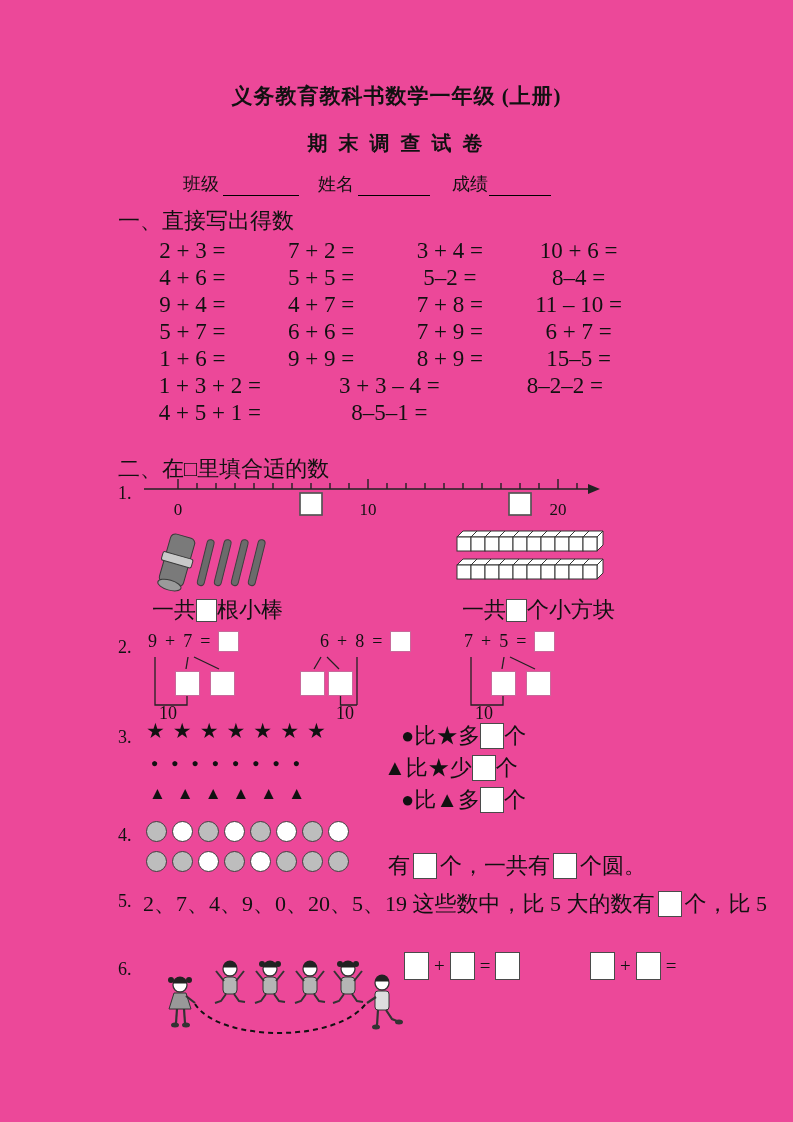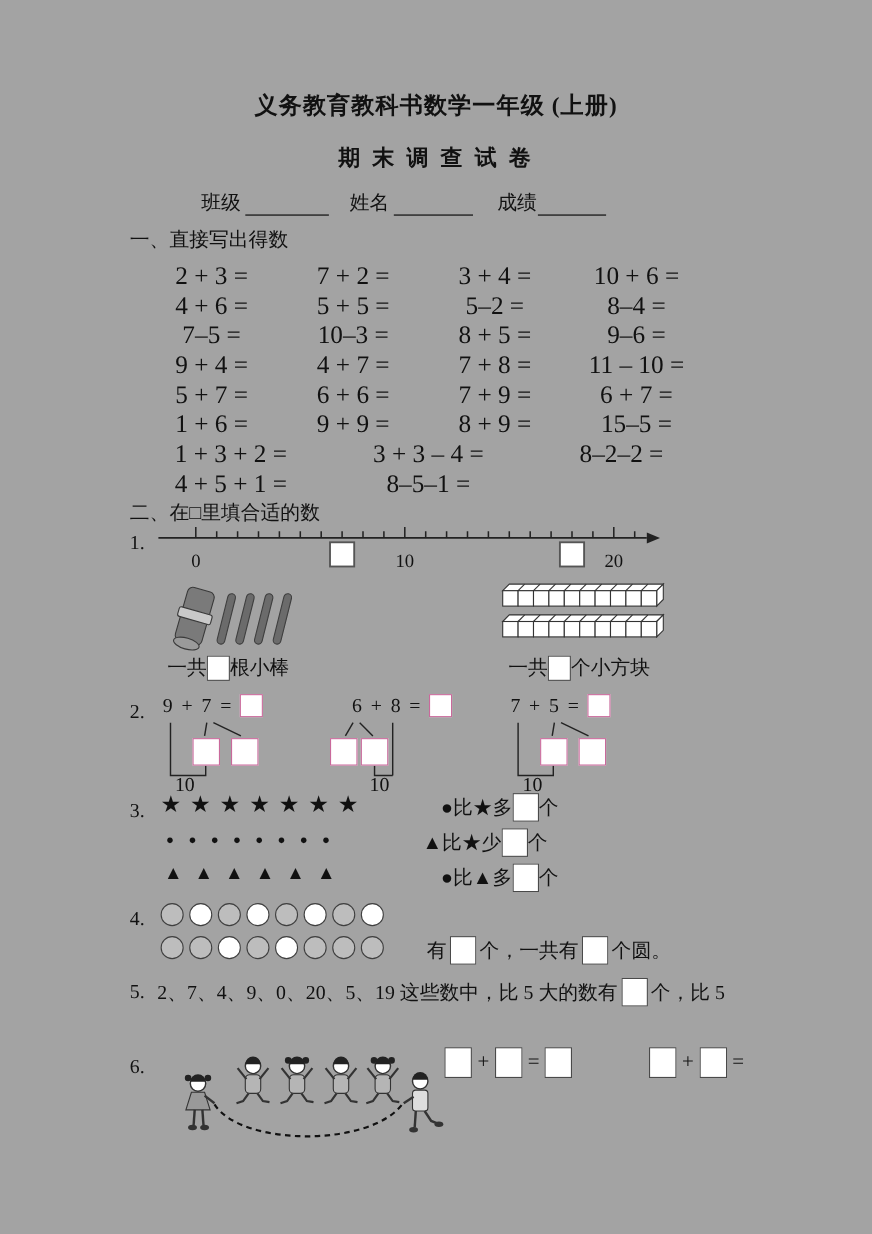--- a/index.html
+++ b/index.html
@@ -1,22 +1,22 @@
 <!DOCTYPE html>
 <html style="--pink: #c9699b; --shade: #bdbdbd;"><head>
 <meta charset="utf-8">
 <style>
   *{box-sizing:border-box}
   body{margin:0;background:#fff}
-  .page{position:relative;width:793px;height:1122px;background:#a3a3a3;overflow:hidden;
+  .page{position:relative;width:793px;height:1122px;background:#ec4899;overflow:hidden;
         font-family:"Liberation Serif","DejaVu Serif",serif;color:#111}
   .abs{position:absolute}
   .title{top:82px;left:0;width:100%;text-align:center;font-size:21px;font-weight:700;letter-spacing:1px}
   .subtitle{top:130px;left:0;width:100%;text-align:center;font-size:20px;font-weight:700;letter-spacing:3px}
-  .cn{font-size:18px;white-space:pre}
+  .cn{font-size:22px;white-space:pre}
   .inum{font-size:18px}
   .flexrow{display:flex;align-items:center;gap:0}
   .field{display:flex;align-items:flex-end;gap:4px;font-size:18px}
   .blank{display:inline-block;height:22px;border-bottom:1.6px solid #000}
   .arith-row{display:grid;height:27px;align-items:center}
   .cols4{grid-template-columns:repeat(4,1fr)}
   .cols3{grid-template-columns:1.05fr 1.25fr 1fr}
   .arith-cell{text-align:center;font-size:23px;white-space:pre}
   .wbox{flex:0 0 auto;width:24px;height:26px;border:1.7px solid #4a4a4a;background:#fff}
   .wbox.sm{width:21px;height:23px}
@@ -63,26 +63,20 @@
         <div class="arith-cell">2 + 3 =</div>
         <div class="arith-cell">7 + 2 =</div>
         <div class="arith-cell">3 + 4 =</div>
         <div class="arith-cell">10 + 6 =</div>
       </div>
       <div class="arith-row cols4">
         <div class="arith-cell">4 + 6 =</div>
         <div class="arith-cell">5 + 5 =</div>
         <div class="arith-cell">5–2 =</div>
         <div class="arith-cell">8–4 =</div>
-      </div>
-      <div class="arith-row cols4">
-        <div class="arith-cell">7–5 =</div>
-        <div class="arith-cell">10–3 =</div>
-        <div class="arith-cell">8 + 5 =</div>
-        <div class="arith-cell">9–6 =</div>
       </div>
       <div class="arith-row cols4">
         <div class="arith-cell">9 + 4 =</div>
         <div class="arith-cell">4 + 7 =</div>
         <div class="arith-cell">7 + 8 =</div>
         <div class="arith-cell">11 – 10 =</div>
       </div>
       <div class="arith-row cols4">
         <div class="arith-cell">5 + 7 =</div>
         <div class="arith-cell">6 + 6 =</div>

